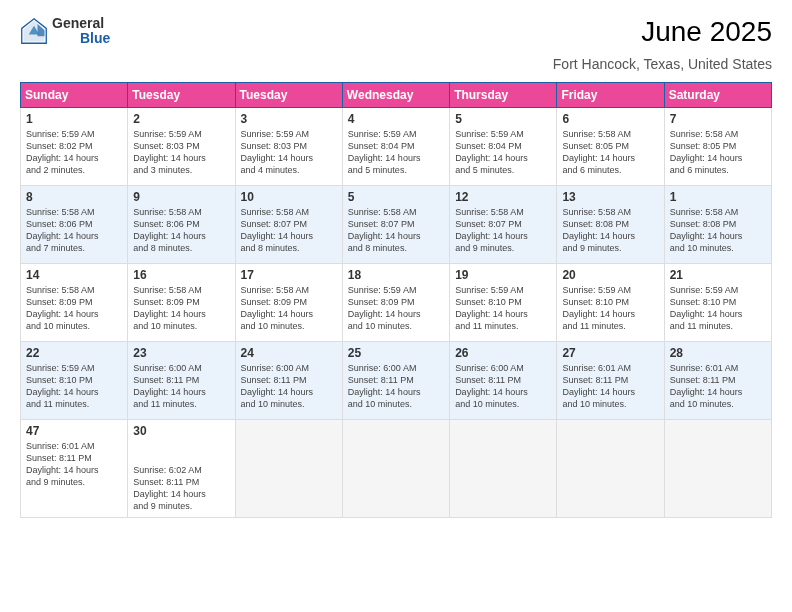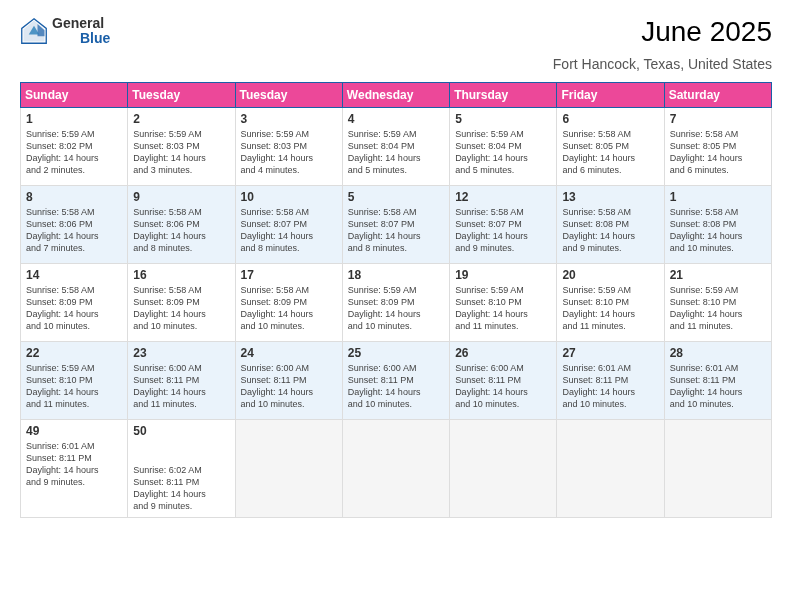--- a/index.html
+++ b/index.html
@@ -341,28 +341,28 @@
           <td>
             <span class="day-num">28</span>
             <div class="day-info" style="white-space: pre-line;">Sunrise: 6:01 AM
 Sunset: 8:11 PM
 Daylight: 14 hours
 and 10 minutes.</div>
           </td>
         </tr>
         <tr>
           <td>
-            <span class="day-num">49</span>
+            <span class="day-num">47</span>
             <div class="day-info" style="white-space: pre-line;">Sunrise: 6:01 AM
 Sunset: 8:11 PM
 Daylight: 14 hours
 and 9 minutes.</div>
           </td>
           <td>
-            <span class="day-num">50</span>
+            <span class="day-num">30</span>
             <div class="day-info" style="white-space: pre-line; margin-top: 26px;">Sunrise: 6:02 AM
 Sunset: 8:11 PM
 Daylight: 14 hours
 and 9 minutes.</div>
           </td>
           <td class="empty"></td>
           <td class="empty"></td>
           <td class="empty"></td>
           <td class="empty"></td>
           <td class="empty"></td>

